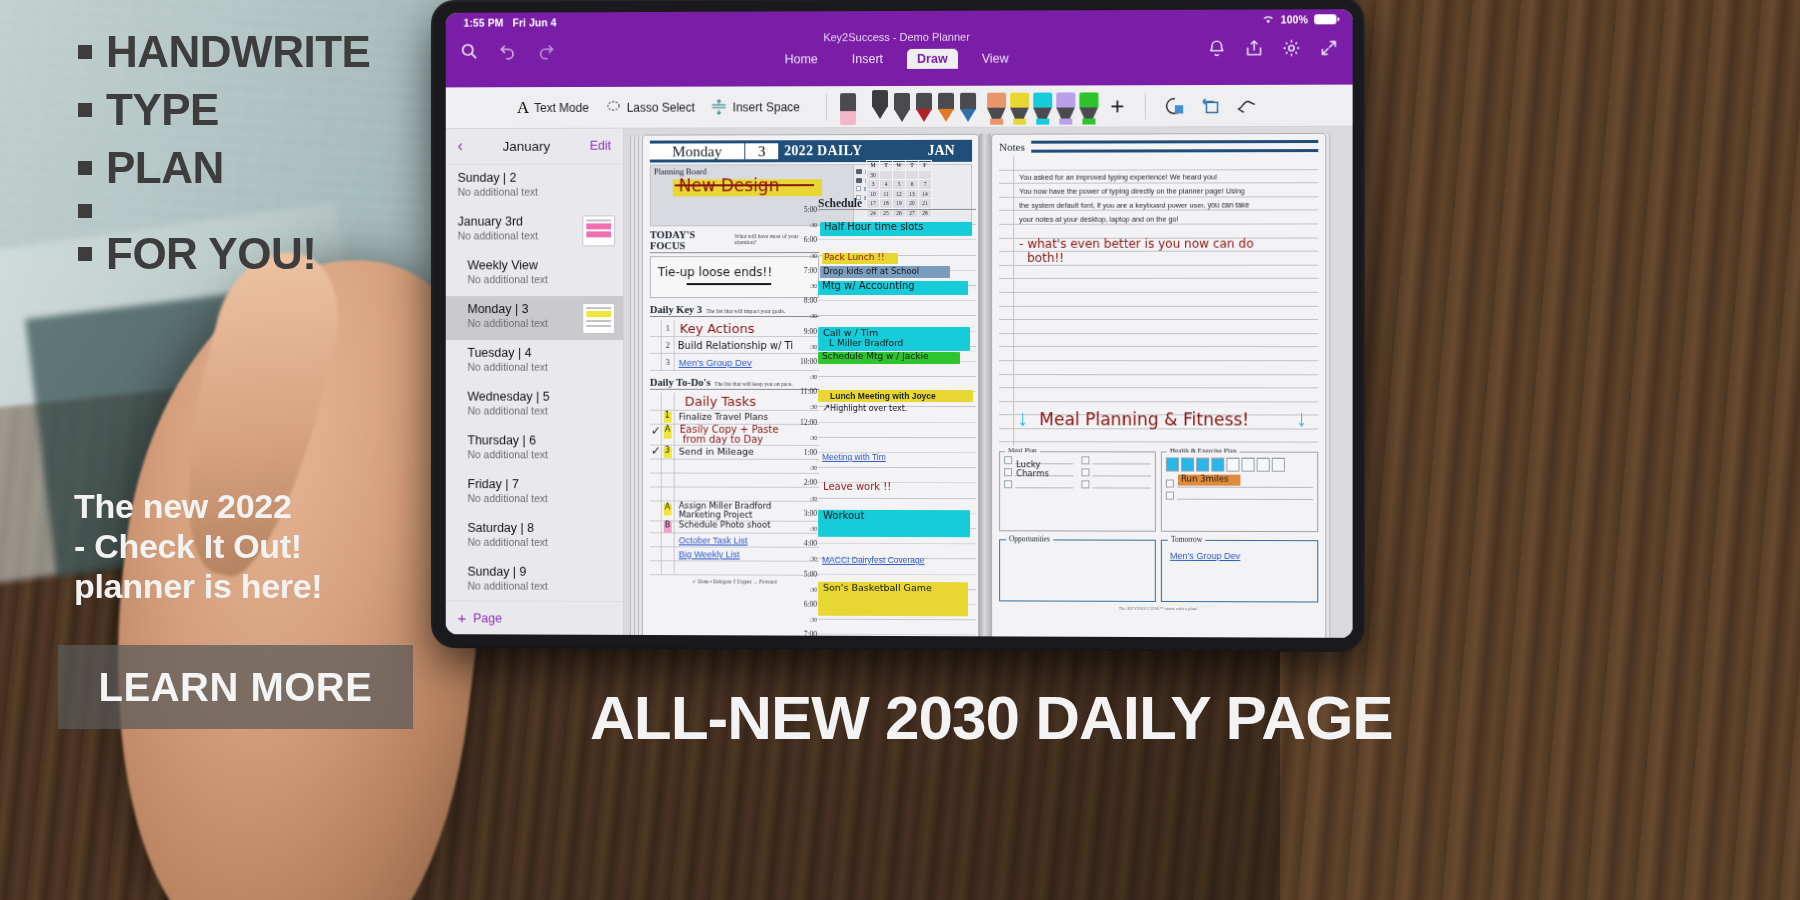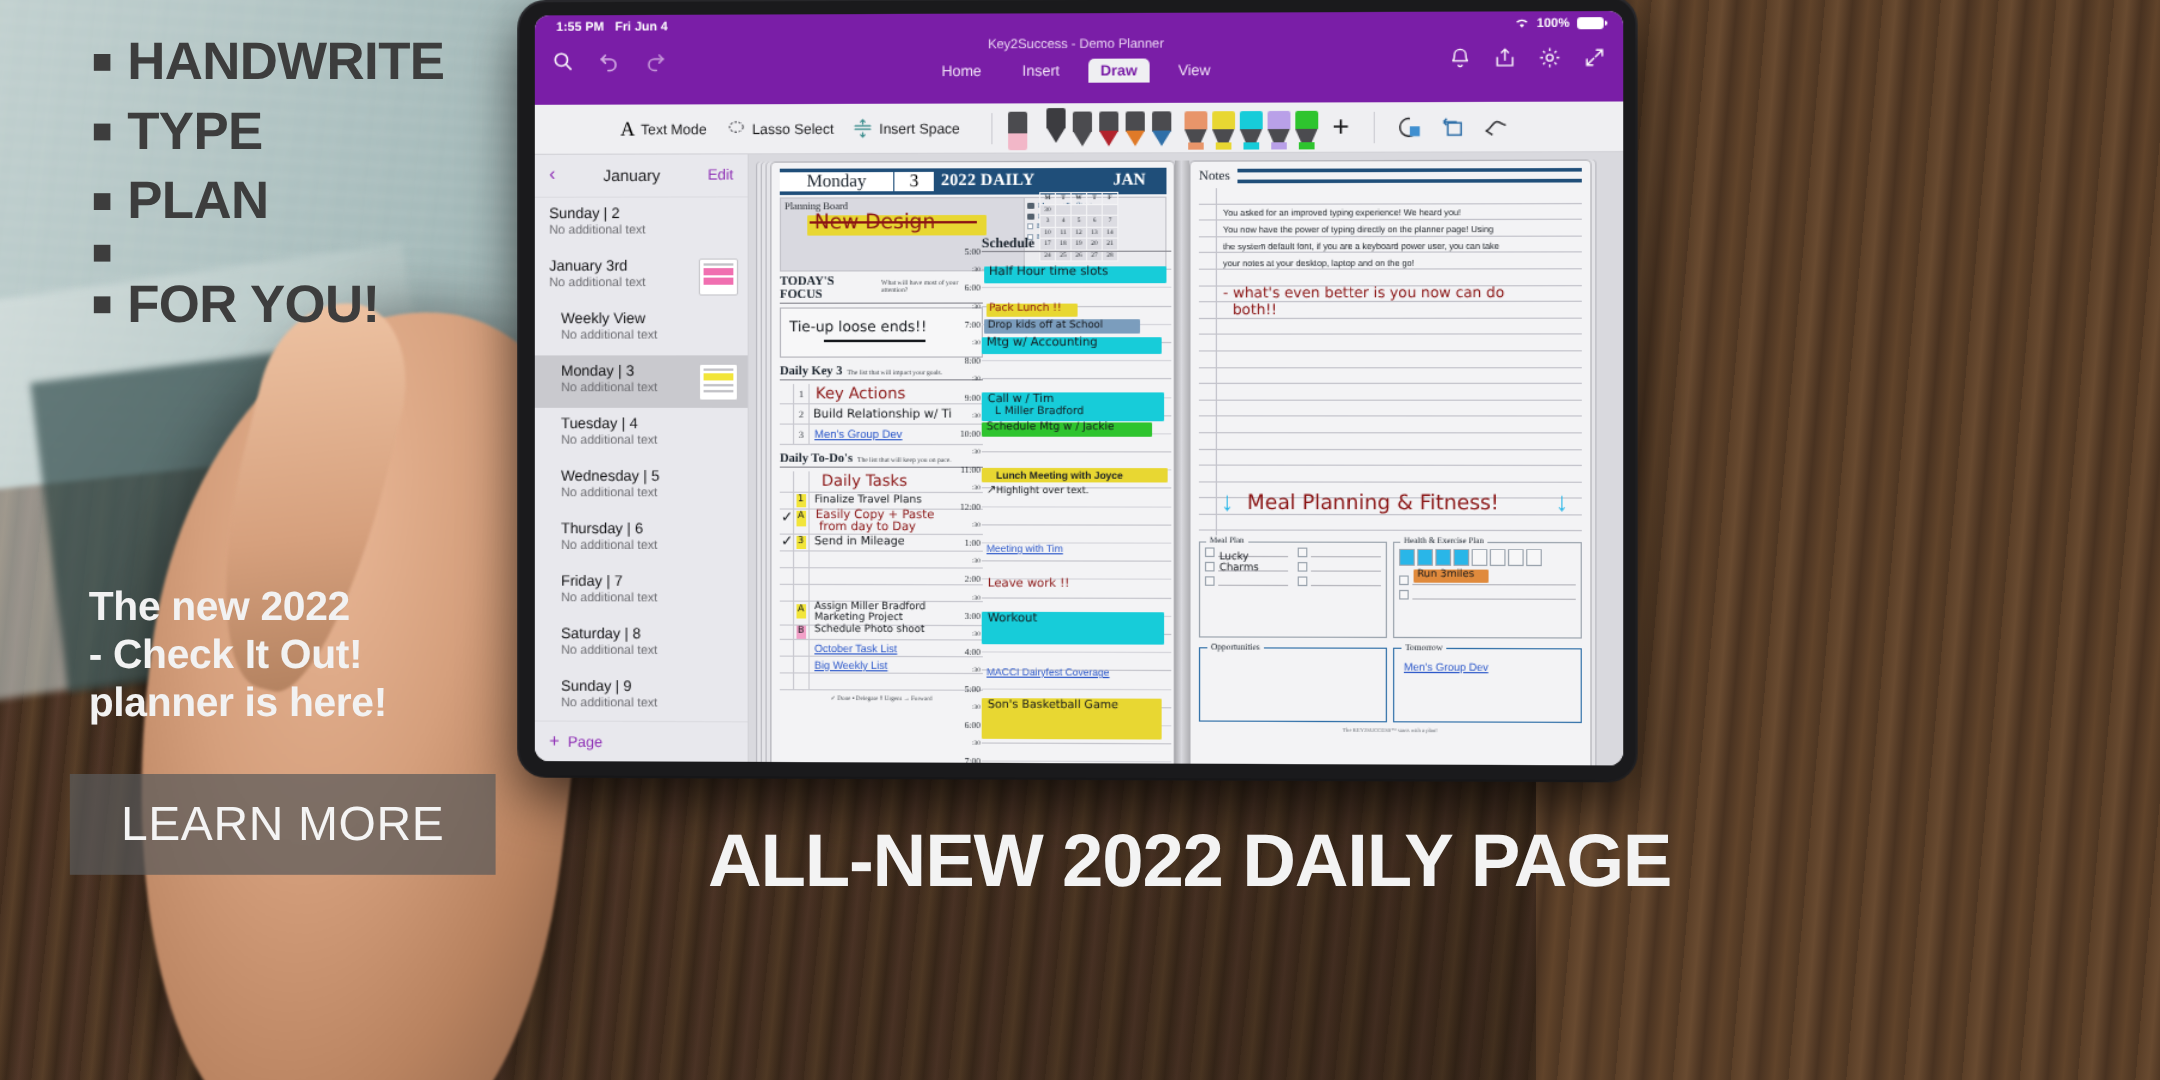--- a/index.html
+++ b/index.html
@@ -282,21 +282,21 @@
   .bullet .sq { width:14px; height:14px; background:#3d3d3d; flex:0 0 auto;}
   .bullet .tx { font-size:44px; font-weight:800; color:#3d3d3d; letter-spacing:-.5px; line-height:1;}
 
   #promo { position:absolute; left:74px; top:486px; width:400px;}
   #promo .l { font-size:34px; font-weight:800; color:#f2f2f2; line-height:1.18; letter-spacing:-.3px;}
   #learnmore {
     position:absolute; left:58px; top:645px; width:355px; height:84px;
     background: rgba(90,90,90,.72); display:flex; align-items:center; justify-content:center;
     cursor:pointer;
   }
-  #learnmore span { color:#f4f4f4; font-size:40px; font-weight:400; letter-spacing:.5px;}
+  #learnmore span { color:#f4f4f4; font-size:40px; font-weight:700; letter-spacing:.5px;}
 
   #footline {
     position:absolute; left:590px; top:672px; width:1200px; height:90px;
     display:flex; align-items:center; justify-content:flex-start;
   }
   #footline span { color:#f3f3f3; font-size:62px; font-weight:800; letter-spacing:-1px; white-space:nowrap;}
 </style>
 </head>
 <body>
 
@@ -1041,14 +1041,14 @@
   <div class="l">The new 2022</div>
   <div class="l">- Check It Out!</div>
   <div class="l">planner is here!</div>
 </div>
 
 <div id="learnmore">
   <span>LEARN MORE</span>
 </div>
 
 <div id="footline">
-  <span>ALL-NEW 2022 DAILY PAGE</span>
+  <span>ALL-NEW 2030 DAILY PAGE</span>
 </div>
 
 </body></html>

